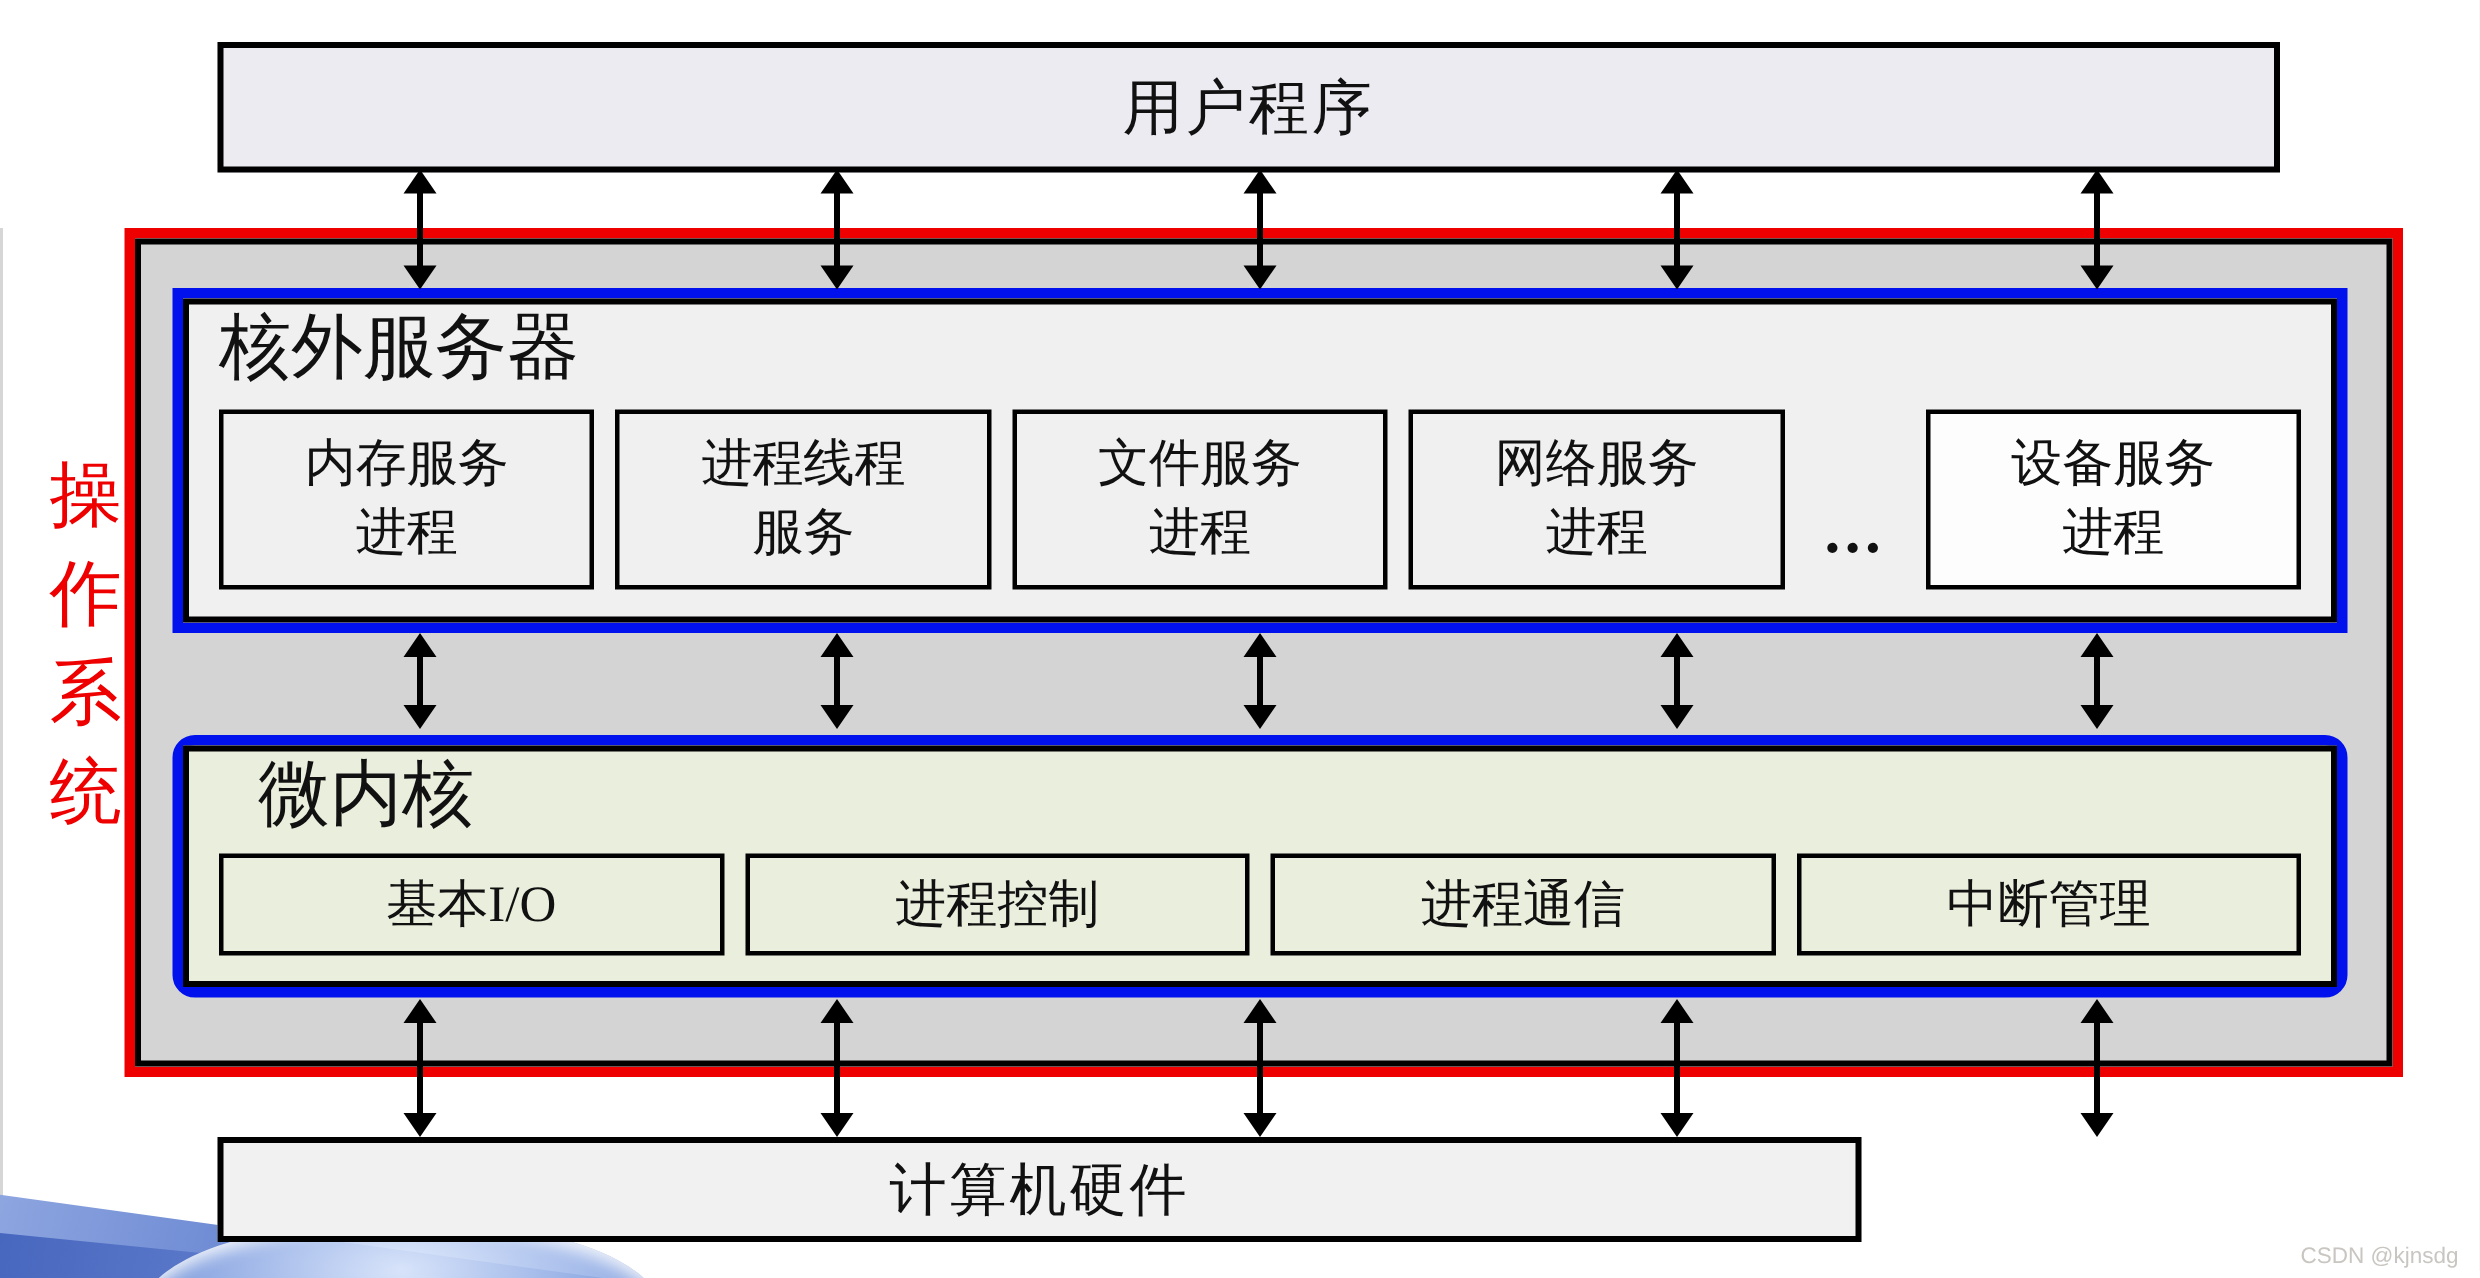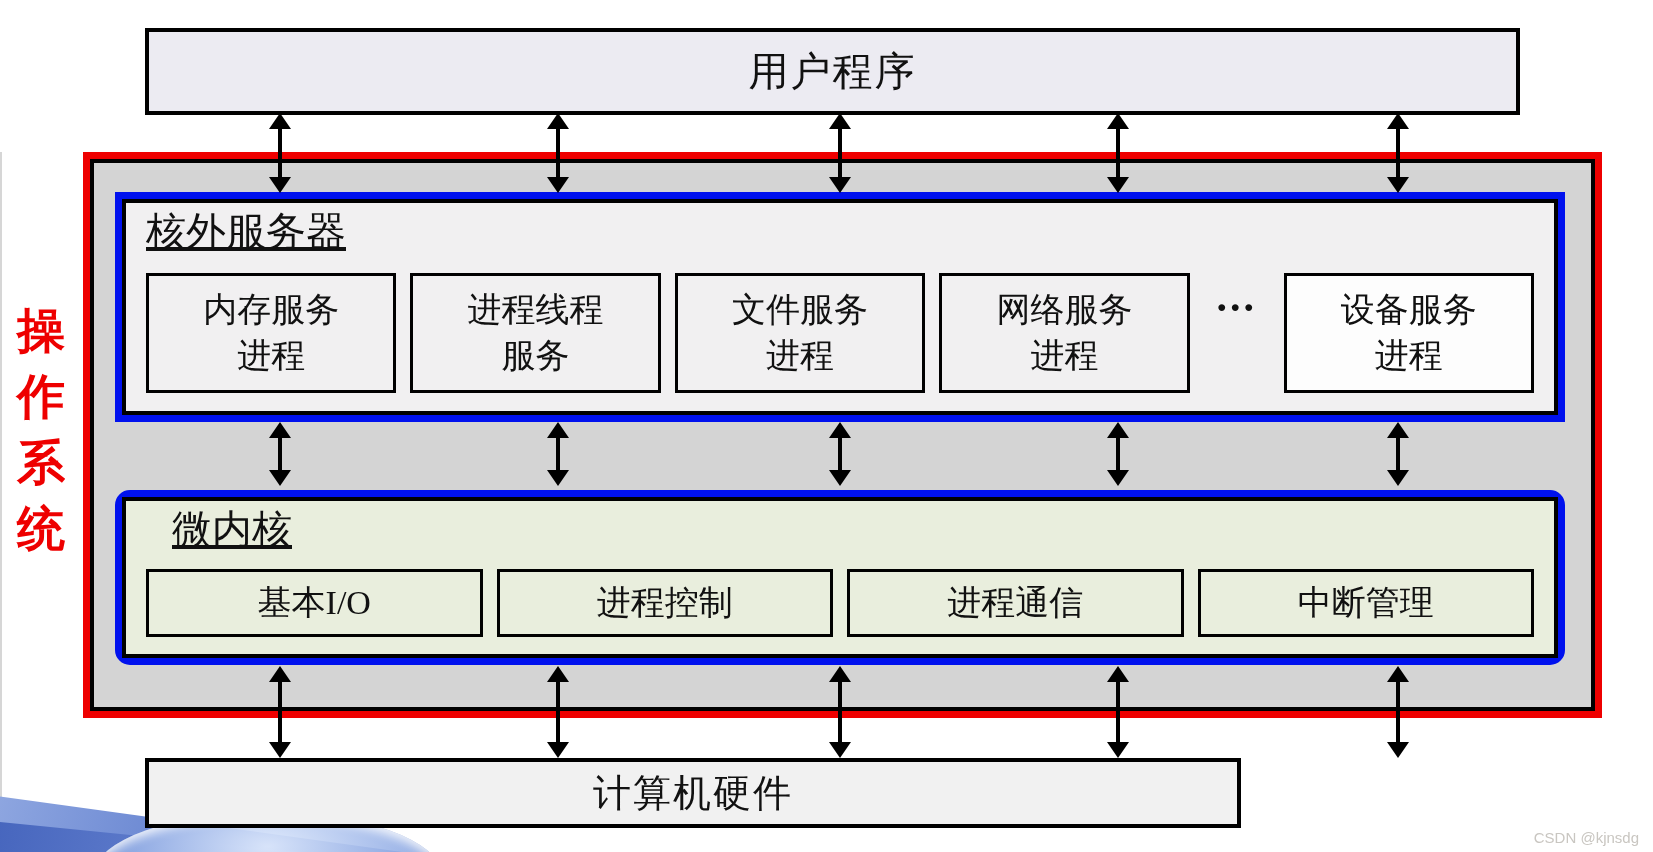--- a/index.html
+++ b/index.html
@@ -15,34 +15,34 @@
   }
   .user-box .client{color:var(--client-blue,#1766e8);margin-left:26px;}
 
   .os-box{
     position:absolute;left:83px;top:152px;width:1519px;height:566px;box-sizing:border-box;
     border:7px solid var(--accent-red,#ee0000);z-index:1;
   }
   .os-inner{width:100%;height:100%;box-sizing:border-box;border:4px solid #000;background:var(--os-fill,#d4d4d4);}
 
   .os-label{
-    position:absolute;left:14px;top:298px;width:54px;z-index:3;
-    font-size:48px;line-height:66px;text-align:center;color:var(--accent-red,#ee0000);font-weight:bold;
+    position:absolute;left:30px;top:298px;width:54px;z-index:3;
+    font-size:48px;line-height:66px;text-align:center;color:var(--accent-red,#ee0000);
   }
 
   .bluebox{position:absolute;left:115px;width:1450px;box-sizing:border-box;border:7px solid var(--accent-blue,#0011ee);z-index:2;}
   .servers-box{top:192px;height:230px;}
   .kernel-box{top:490px;height:175px;border-radius:15px;}
   .blue-inner{width:100%;height:100%;box-sizing:border-box;border:4px solid #000;padding:4px 20px 0;}
   .servers-box .blue-inner{background:var(--servers-fill,#f1f0f1);}
   .kernel-box .blue-inner{background:var(--kernel-fill,#e9eedd);}
-  .box-title{font-size:40px;line-height:50px;text-decoration:underline;}
+  .box-title{font-size:48px;line-height:50px;}
   .kernel-box .box-title{margin-left:26px;}
 
-  .srv-row{display:flex;align-items:flex-start;gap:14px;margin-top:16px;}
+  .srv-row{display:flex;align-items:flex-end;gap:14px;margin-top:16px;}
   .srv-box{
     flex:1;height:120px;box-sizing:border-box;border:3px solid #000;background:var(--servers-fill,#f1f0f1);
     display:flex;align-items:center;justify-content:center;text-align:center;font-size:34px;line-height:1.35;
   }
   .srv-box span{white-space:pre-line;}
   .srv-box.white{background:#fdfdfd;}
   .dots{width:66px;text-align:center;font-size:42px;font-weight:bold;letter-spacing:3px;padding-bottom:14px;}
 
   .krn-row{display:flex;align-items:center;gap:14px;margin-top:14px;}
   .krn-box{

